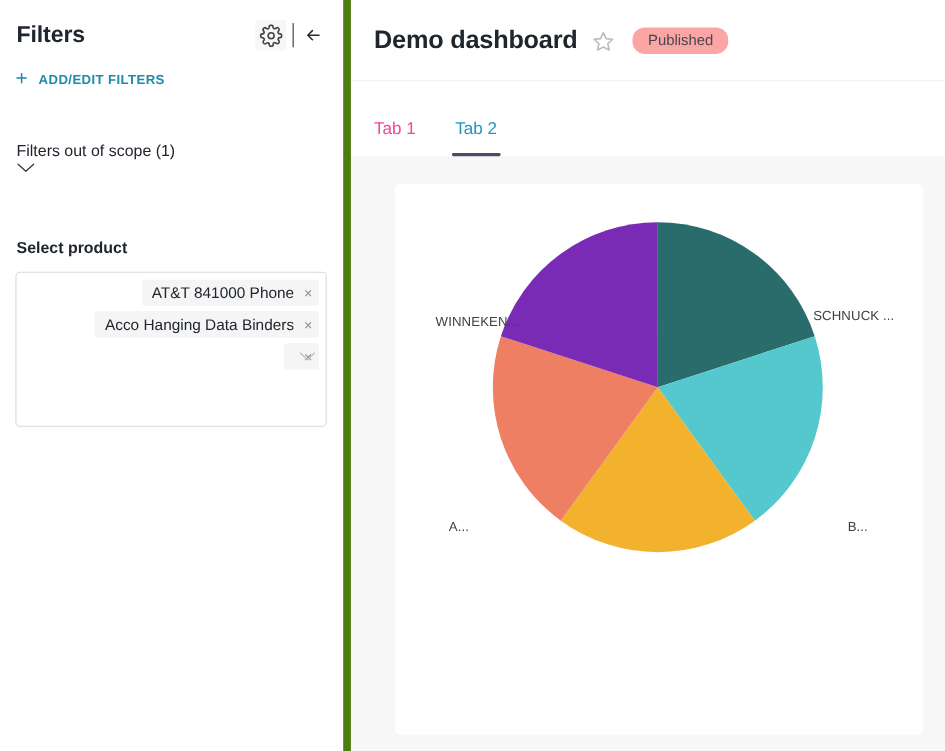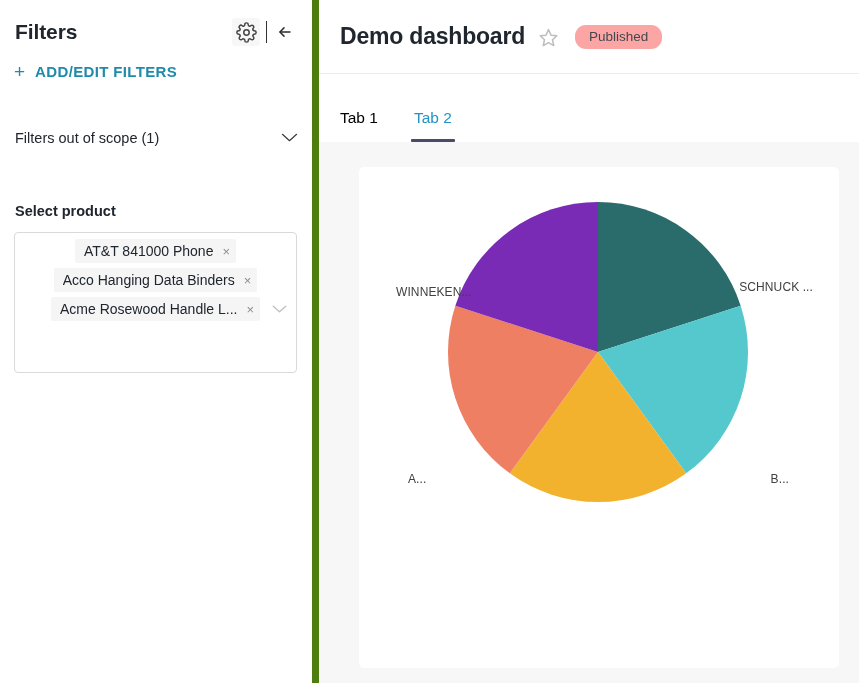--- a/index.html
+++ b/index.html
@@ -61,31 +61,32 @@
   }
   .plus-icon {
     color: #1f8bab;
     font-size: 19px;
     line-height: 1;
     margin-right: 10px;
     font-weight: 400;
   }
   .add-edit-label {
     color: #1f8bab;
-    font-size: 15px;
+    font-size: 12px;
     font-weight: bold;
     letter-spacing: 0.35px;
   }
 
   .scope-row {
     display: flex;
     align-items: flex-start;
     padding: 0 14px 0 15px;
     margin-top: 49px;
     cursor: pointer;
+    flex-direction: column;
   }
   .scope-label {
     flex: 1;
     font-size: 14.5px;
     color: #20262e;
   }
   .chev {
     color: #444;
     font-size: 15px;
     line-height: 1;
@@ -102,21 +103,21 @@
   .select-box {
     margin: 13px 15px 0 14px;
     border: 1px solid #d9d9d9;
     border-radius: 4px;
     min-height: 141px;
     padding: 6px 6px 6px 6px;
     position: relative;
     background: #fff;
     display: flex;
     flex-direction: column;
-    align-items: center;
+    align-items: flex-end;
     gap: 5px;
     cursor: text;
   }
   .tag {
     background: #f5f5f5;
     border-radius: 2px;
     padding: 3px 6px 3px 9px;
     display: inline-flex;
     align-items: center;
     max-width: 252px;
@@ -191,21 +192,21 @@
     height: 68px;
     display: flex;
     align-items: flex-end;
     padding-left: 21px;
     flex: 0 0 68px;
   }
   .tab {
     padding: 0 0 17px 0;
     margin-right: 36px;
     font-size: 15.5px;
-    color: #000000;
+    color: #ec4899;
     cursor: pointer;
     position: relative;
     line-height: 1;
   }
   .tab.active { color: #2393c4; }
   .tab.active::after {
     content: "";
     position: absolute;
     left: -3px; right: -3px; bottom: 0;
     height: 3px;
@@ -324,21 +325,20 @@
     <div class="select-box">
       <div class="tag">
         <span class="tag-text">AT&amp;T 841000 Phone</span>
         <span class="tag-x">×</span>
       </div>
       <div class="tag">
         <span class="tag-text">Acco Hanging Data Binders</span>
         <span class="tag-x">×</span>
       </div>
       <div class="tag">
-        <span class="tag-text">Acme Rosewood Handle L...</span>
         <span class="tag-x">×</span>
       </div>
       <span class="select-arrow">
         <svg width="15" height="10" viewBox="0 0 24 14" fill="none" stroke="#bfbfbf" stroke-width="2" stroke-linecap="round" stroke-linejoin="round">
           <polyline points="2,2.5 12,11.5 22,2.5"></polyline>
         </svg>
       </span>
     </div>
   </div>
 

